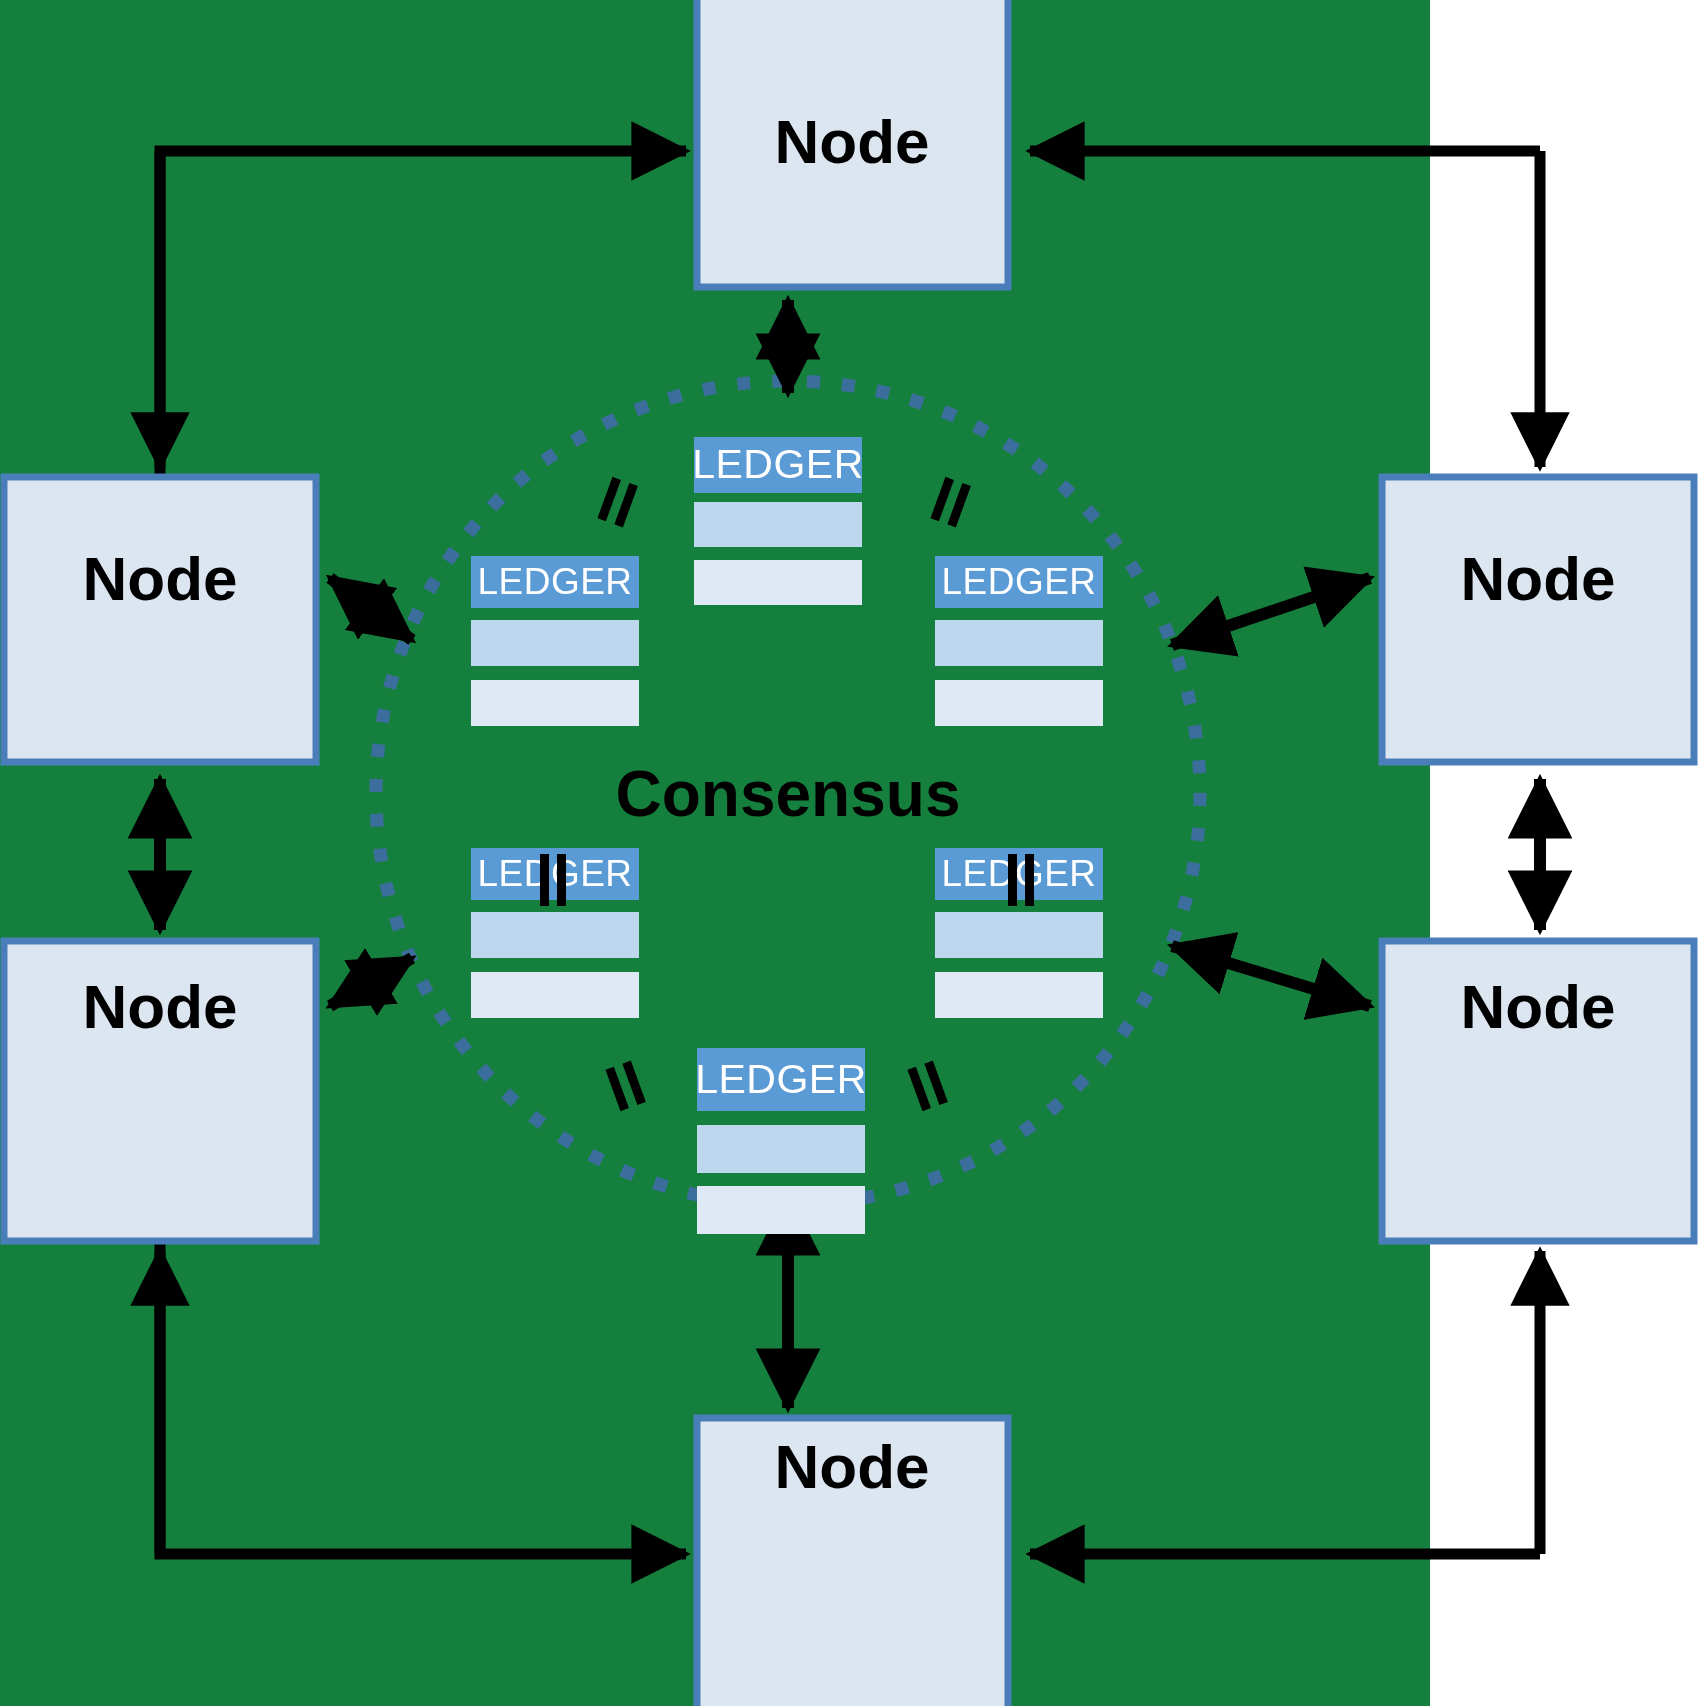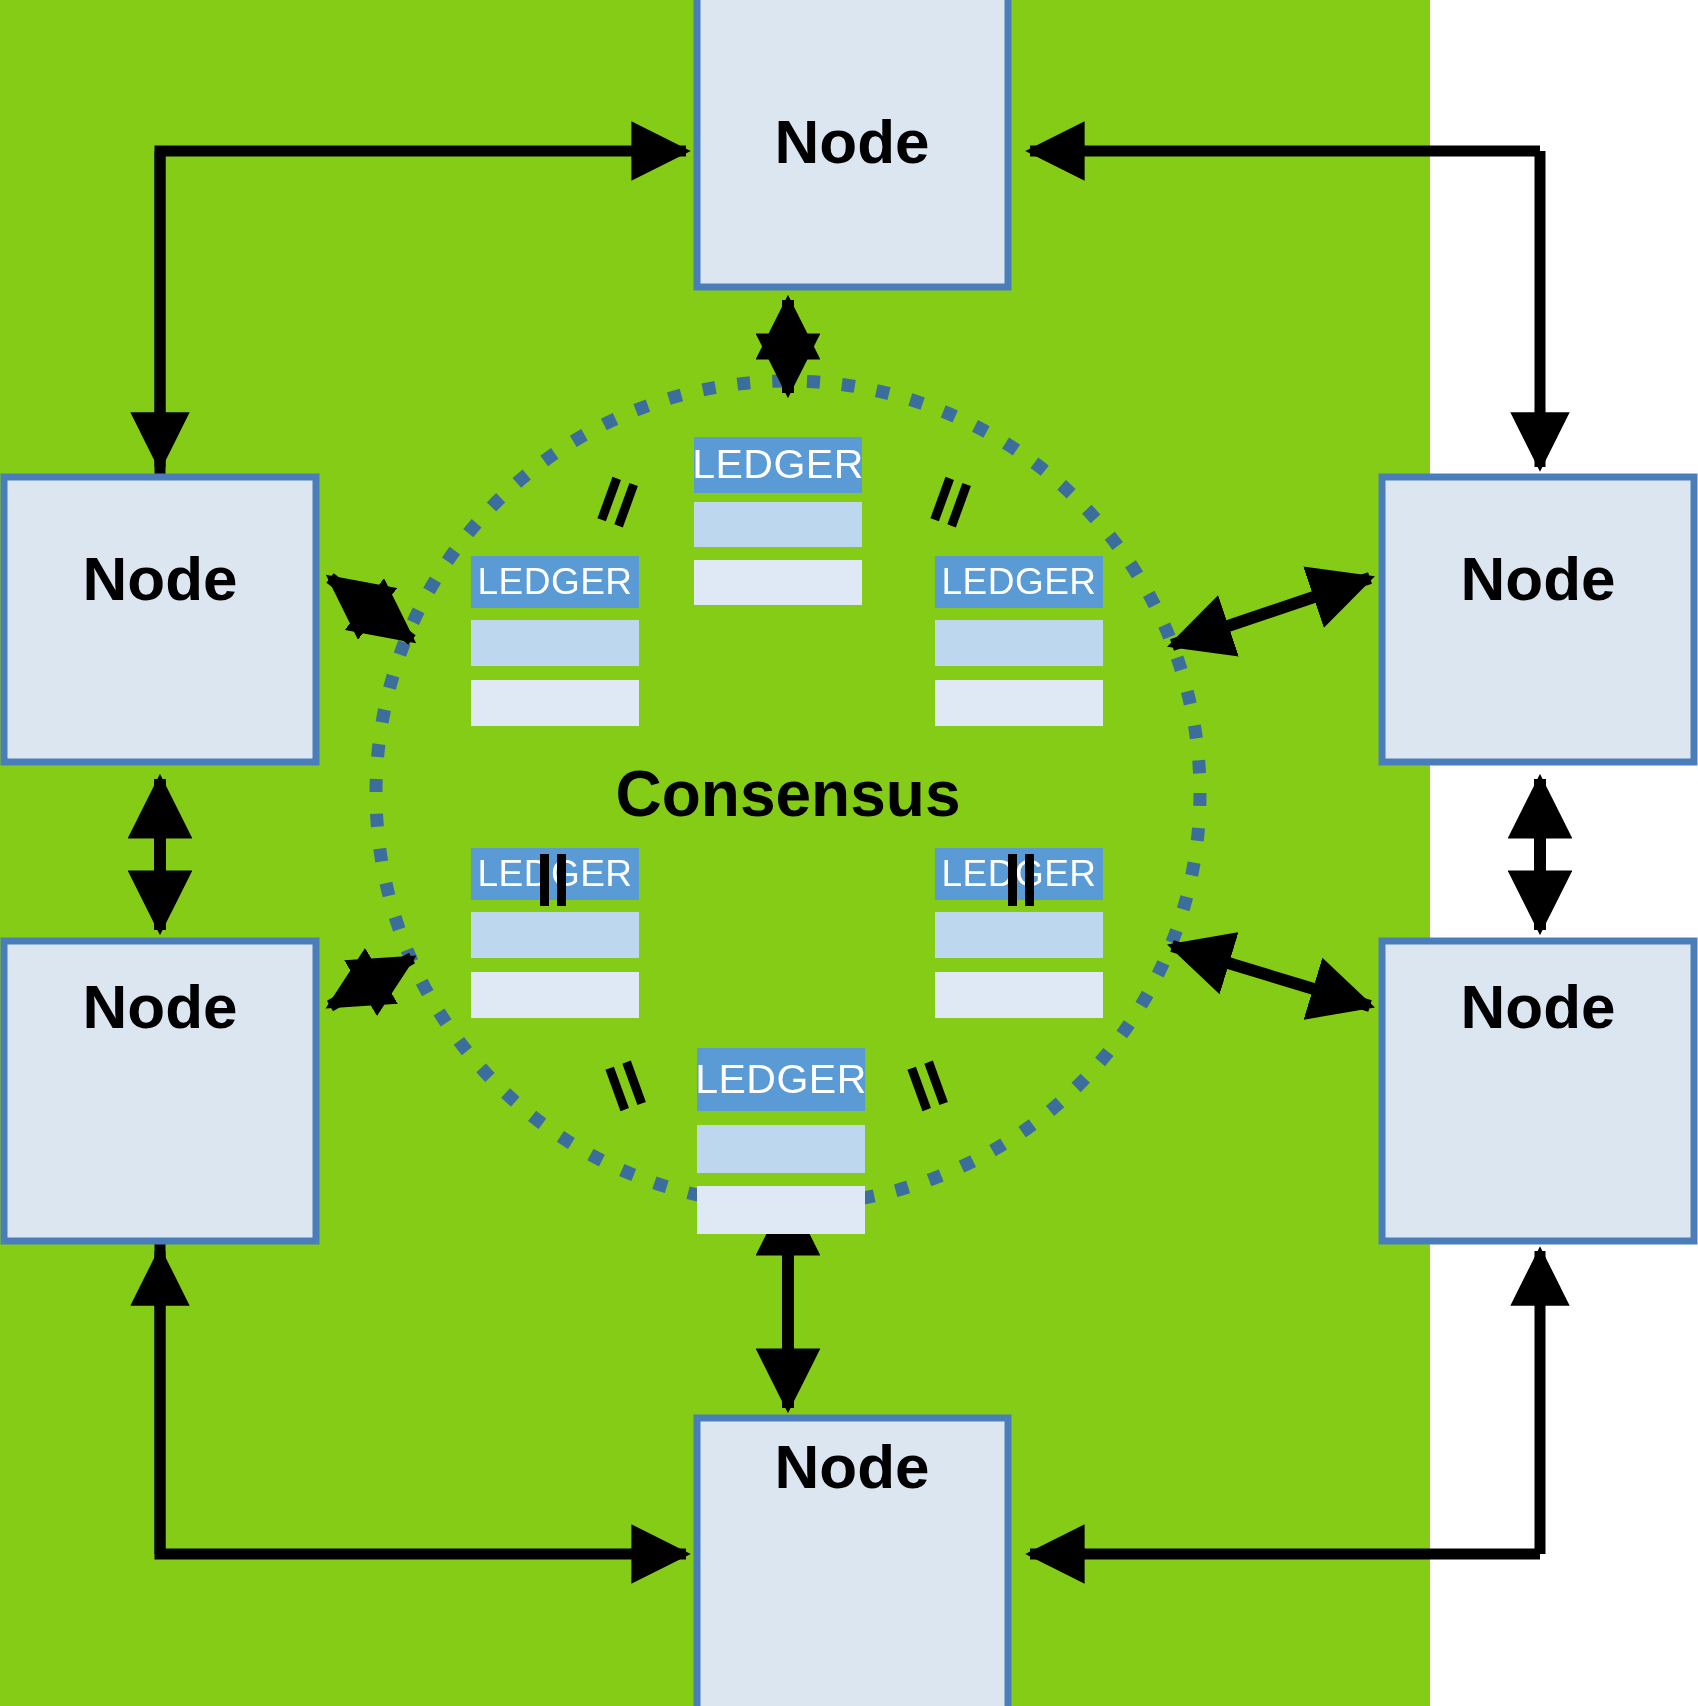--- a/index.html
+++ b/index.html
@@ -10,21 +10,21 @@
   body {
     width: 1698px;
     height: 1706px;
     font-family: "Liberation Sans", sans-serif;
     overflow: hidden;
   }
   #diagram-root {
     position: relative;
     width: 1430px;
     height: 1706px;
-    background: #84cc16;
+    background: #15803d;
   }
   #diagram-svg {
     position: absolute;
     top: 0;
     left: 0;
     width: 1698px;
     height: 1706px;
     display: block;
   }
   .node-label {

